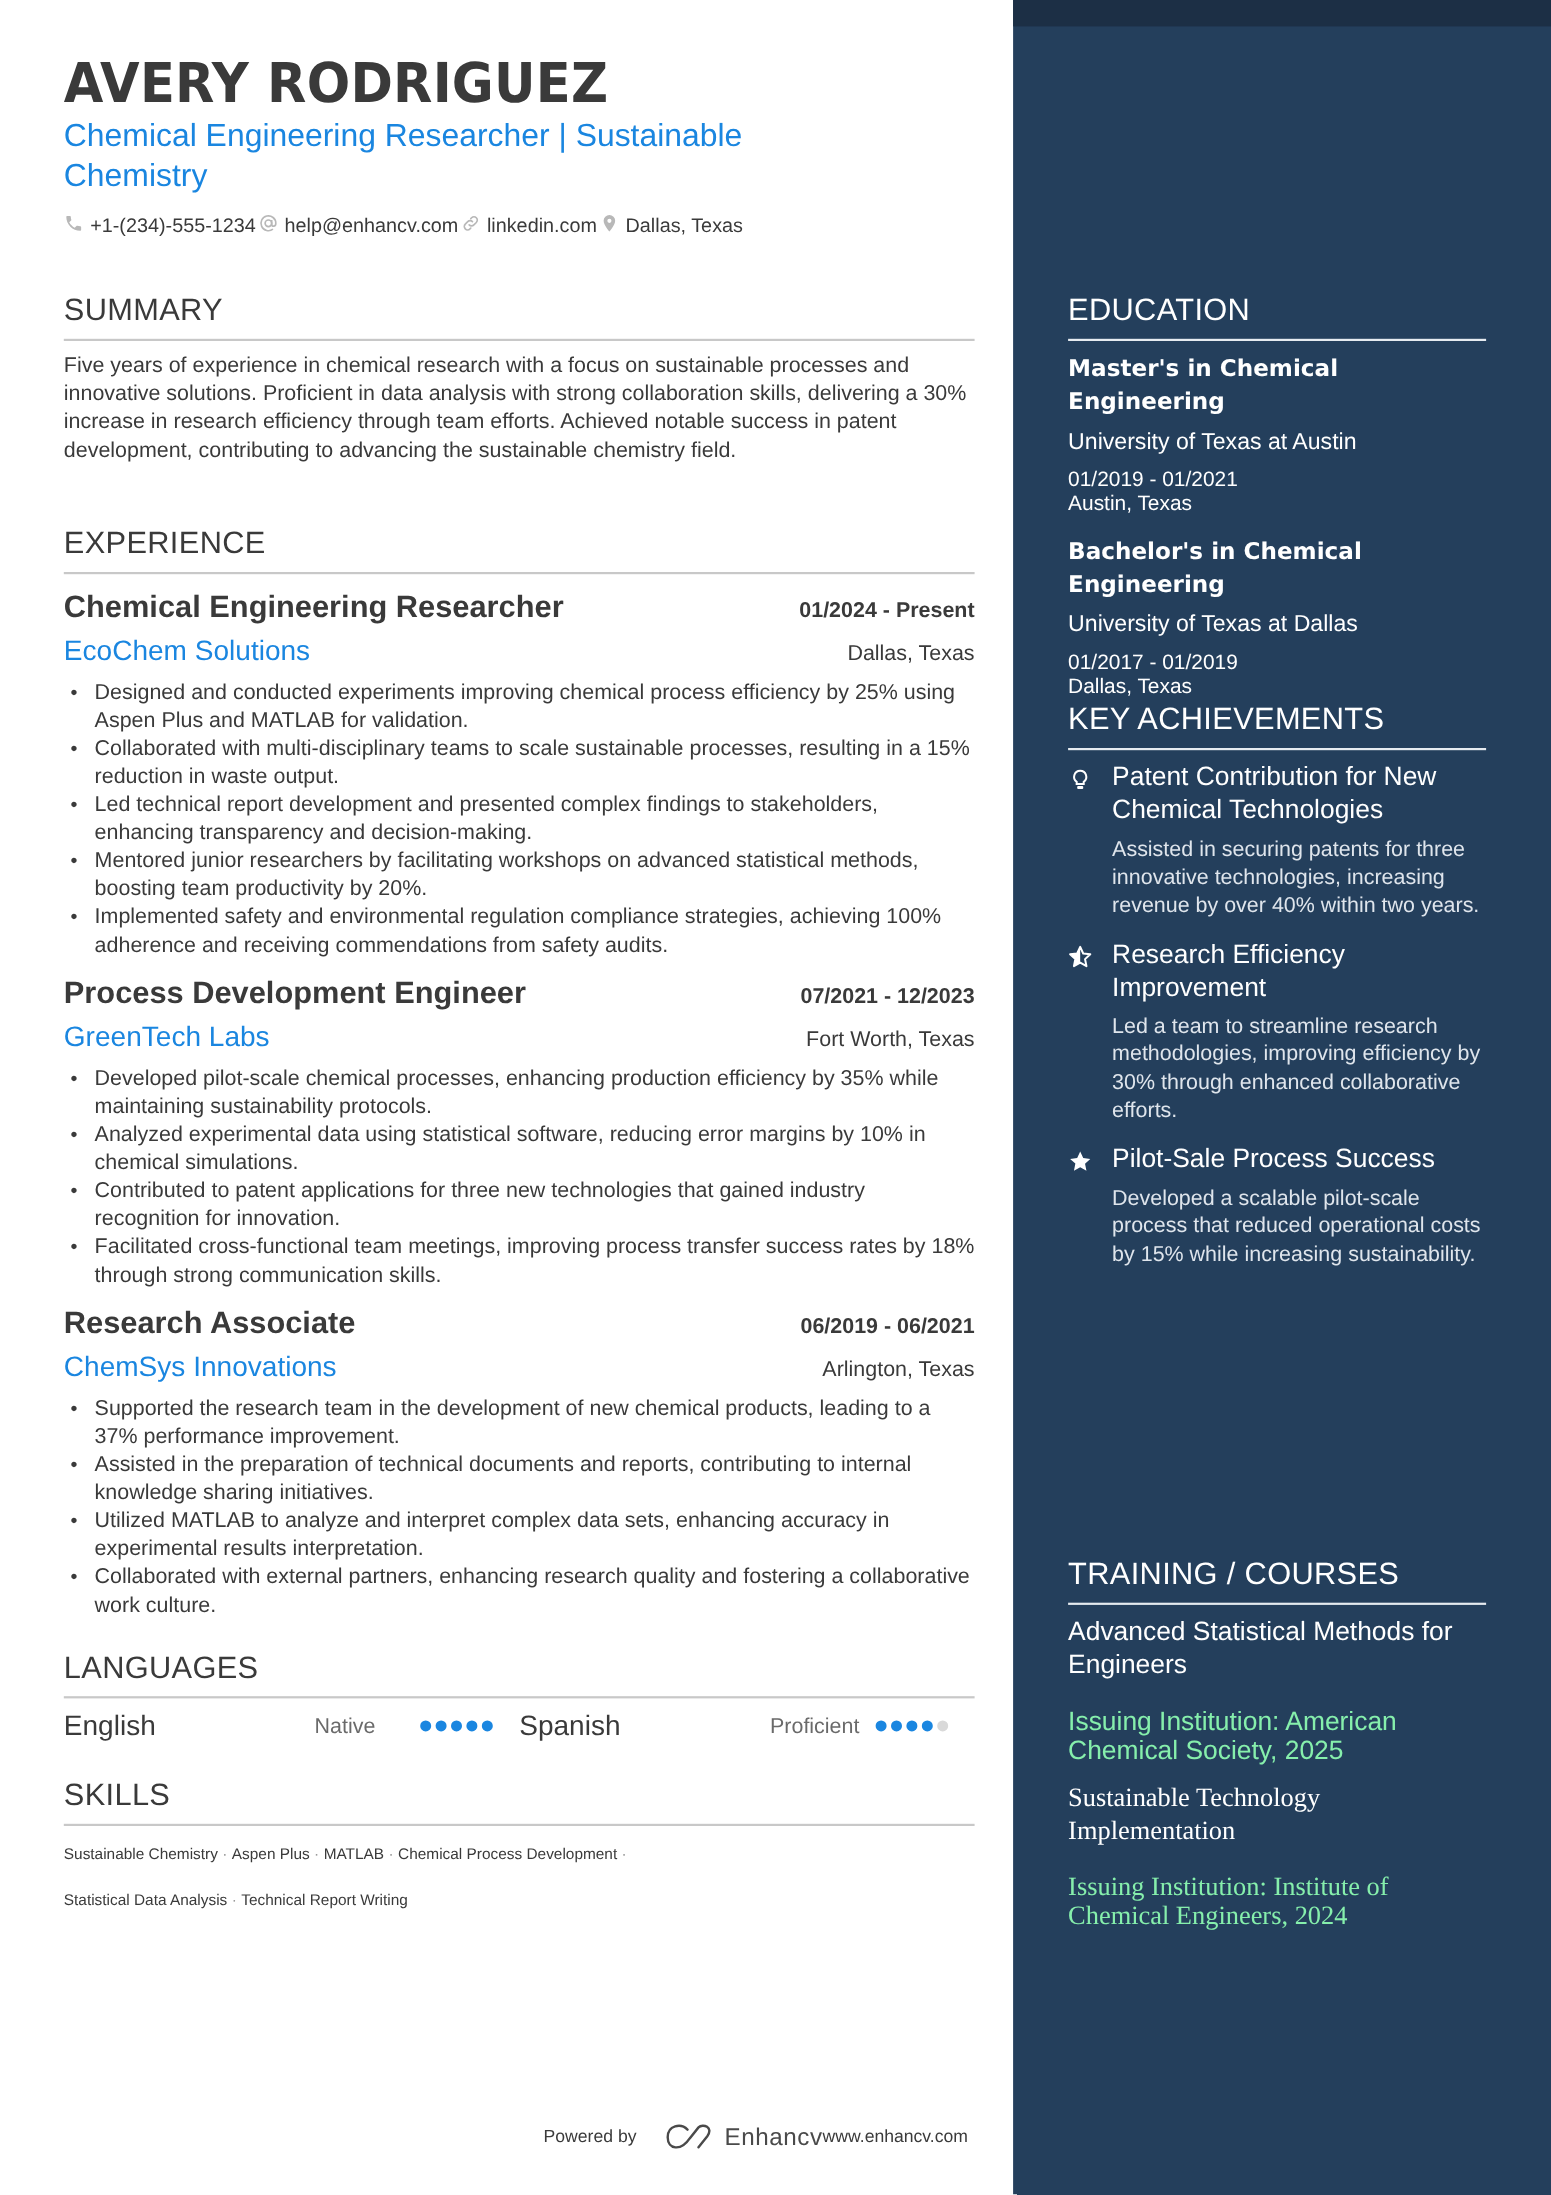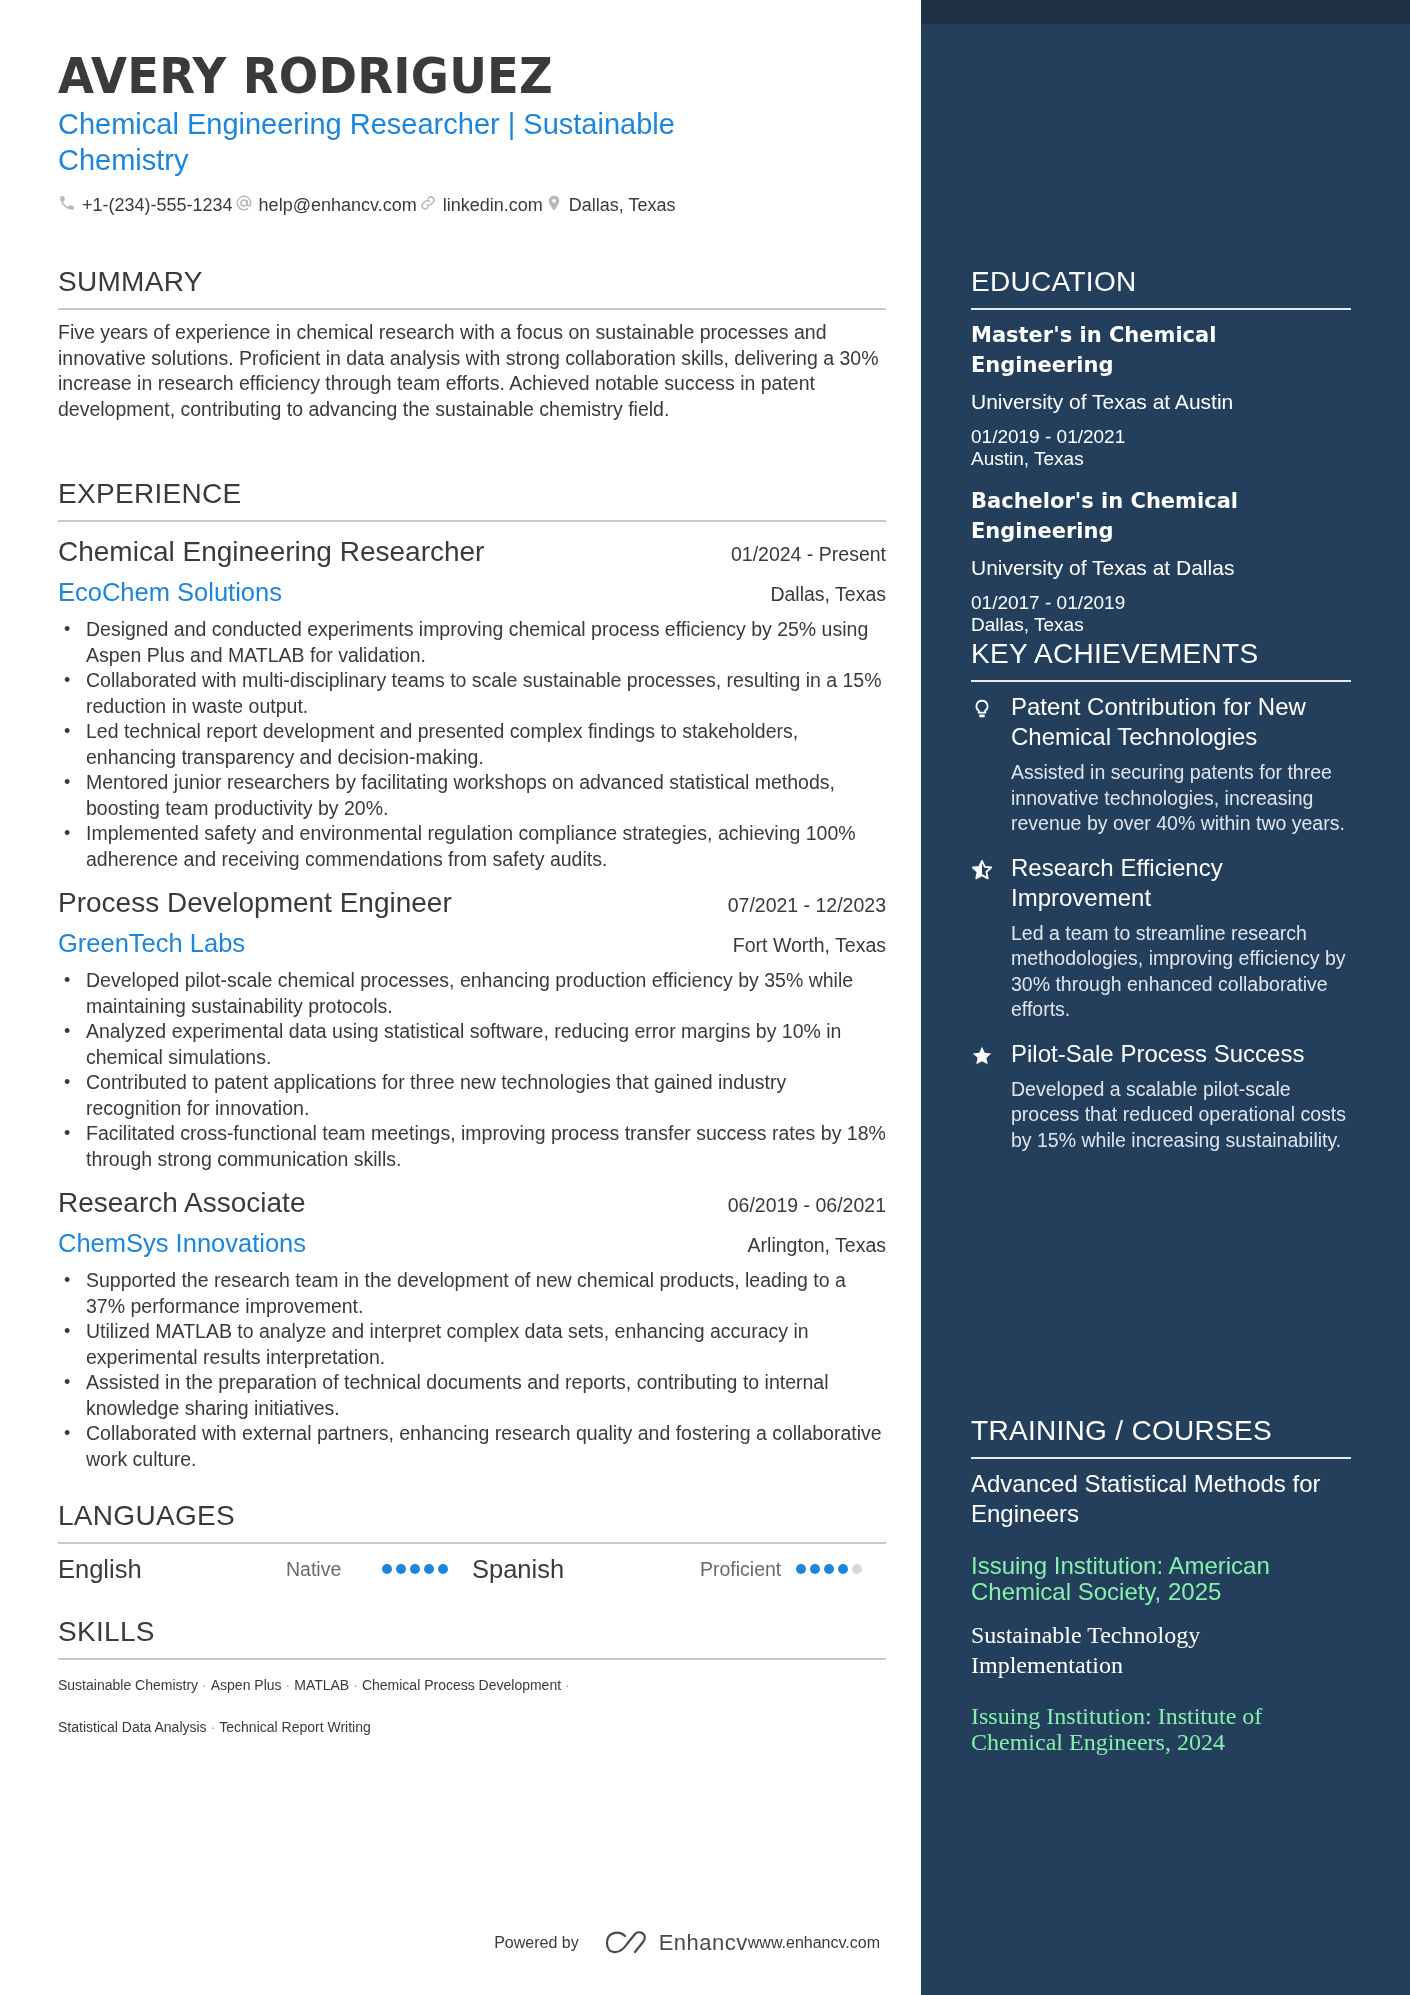--- a/index.html
+++ b/index.html
@@ -17,21 +17,21 @@
   .contact { display: flex; align-items: center; gap: 6px; }
   .contact svg { width: 18px; height: 18px; }
 
   .section-title { font-size: 28px; color: #3a3a3a; font-weight: 400; letter-spacing: 0.3px; }
   .section-rule { height: 2px; background: #c8c8c8; margin-top: 10px; }
   .sec { position: absolute; left: 0; width: 828px; }
 
   .body-text { font-size: 19.5px; line-height: 25.5px; color: #3a3a3a; }
 
   .job { position: absolute; left: 0; width: 828px; }
-  .job-head { display: flex; justify-content: space-between; align-items: baseline; }
+  .job-head { display: flex; justify-content: space-between; align-items: baseline; font-weight: bold; }
   .job-role { font-size: 28px; color: #3a3a3a; }
   .job-date { font-size: 19.5px; color: #3a3a3a; }
   .job-sub { display: flex; justify-content: space-between; align-items: baseline; margin-top: 10px; }
   .job-company { font-size: 25.5px; color: #1a86e0; }
   .job-loc { font-size: 19.5px; color: #3a3a3a; }
   .bullets { list-style: none; margin-top: 10px; }
   .bullets li { position: relative; padding-left: 28px; font-size: 19.5px; line-height: 25.5px; color: #3a3a3a; }
   .bullets li::before { content: "•"; position: absolute; left: 6px; top: 0; font-size: 18px; }
 
   .langs { display: flex; align-items: center; margin-top: 10px; height: 30px; }
@@ -158,22 +158,22 @@
     <div class="job-head">
       <span class="job-role">Research Associate</span>
       <span class="job-date">06/2019 - 06/2021</span>
     </div>
     <div class="job-sub">
       <span class="job-company">ChemSys Innovations</span>
       <span class="job-loc">Arlington, Texas</span>
     </div>
     <ul class="bullets">
       <li>Supported the research team in the development of new chemical products, leading to a 37% performance improvement.</li>
+      <li>Assisted in the preparation of technical documents and reports, contributing to internal knowledge sharing initiatives.</li>
       <li>Utilized MATLAB to analyze and interpret complex data sets, enhancing accuracy in experimental results interpretation.</li>
-      <li>Assisted in the preparation of technical documents and reports, contributing to internal knowledge sharing initiatives.</li>
       <li>Collaborated with external partners, enhancing research quality and fostering a collaborative work culture.</li>
     </ul>
   </div>
 
   <div class="sec" style="top:1500px;">
     <div class="section-title">LANGUAGES</div>
     <div class="section-rule"></div>
     <div class="langs">
       <div class="lang">
         <span class="lang-name">English</span>

